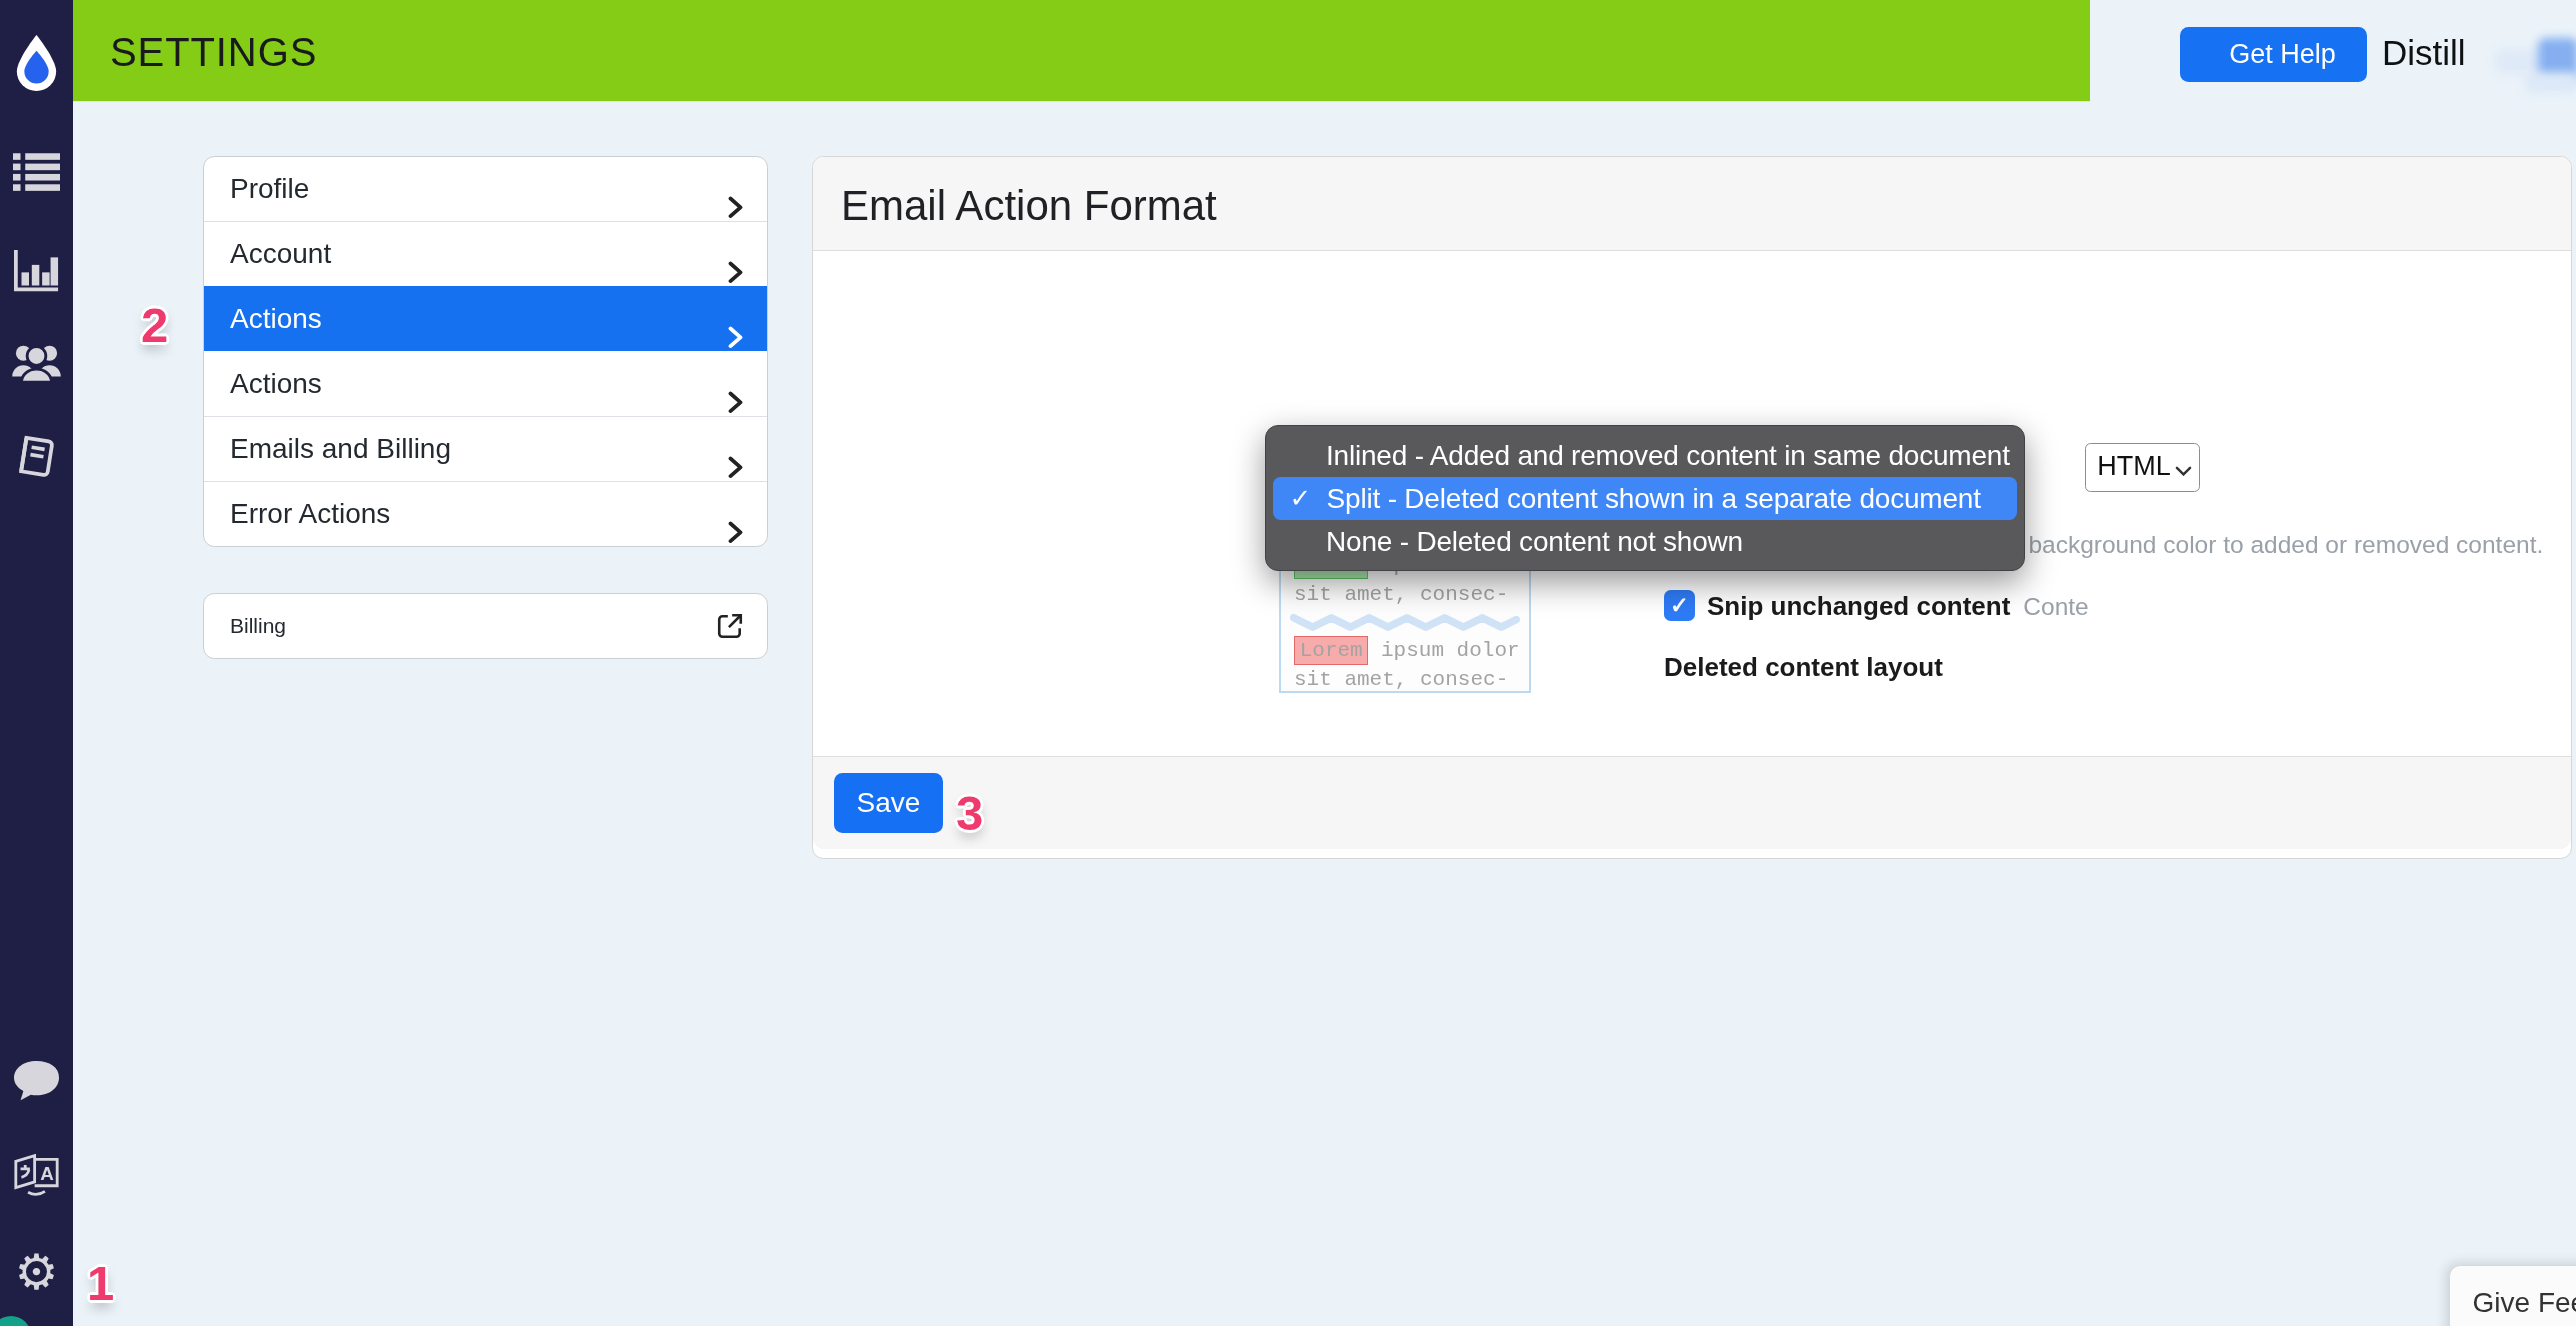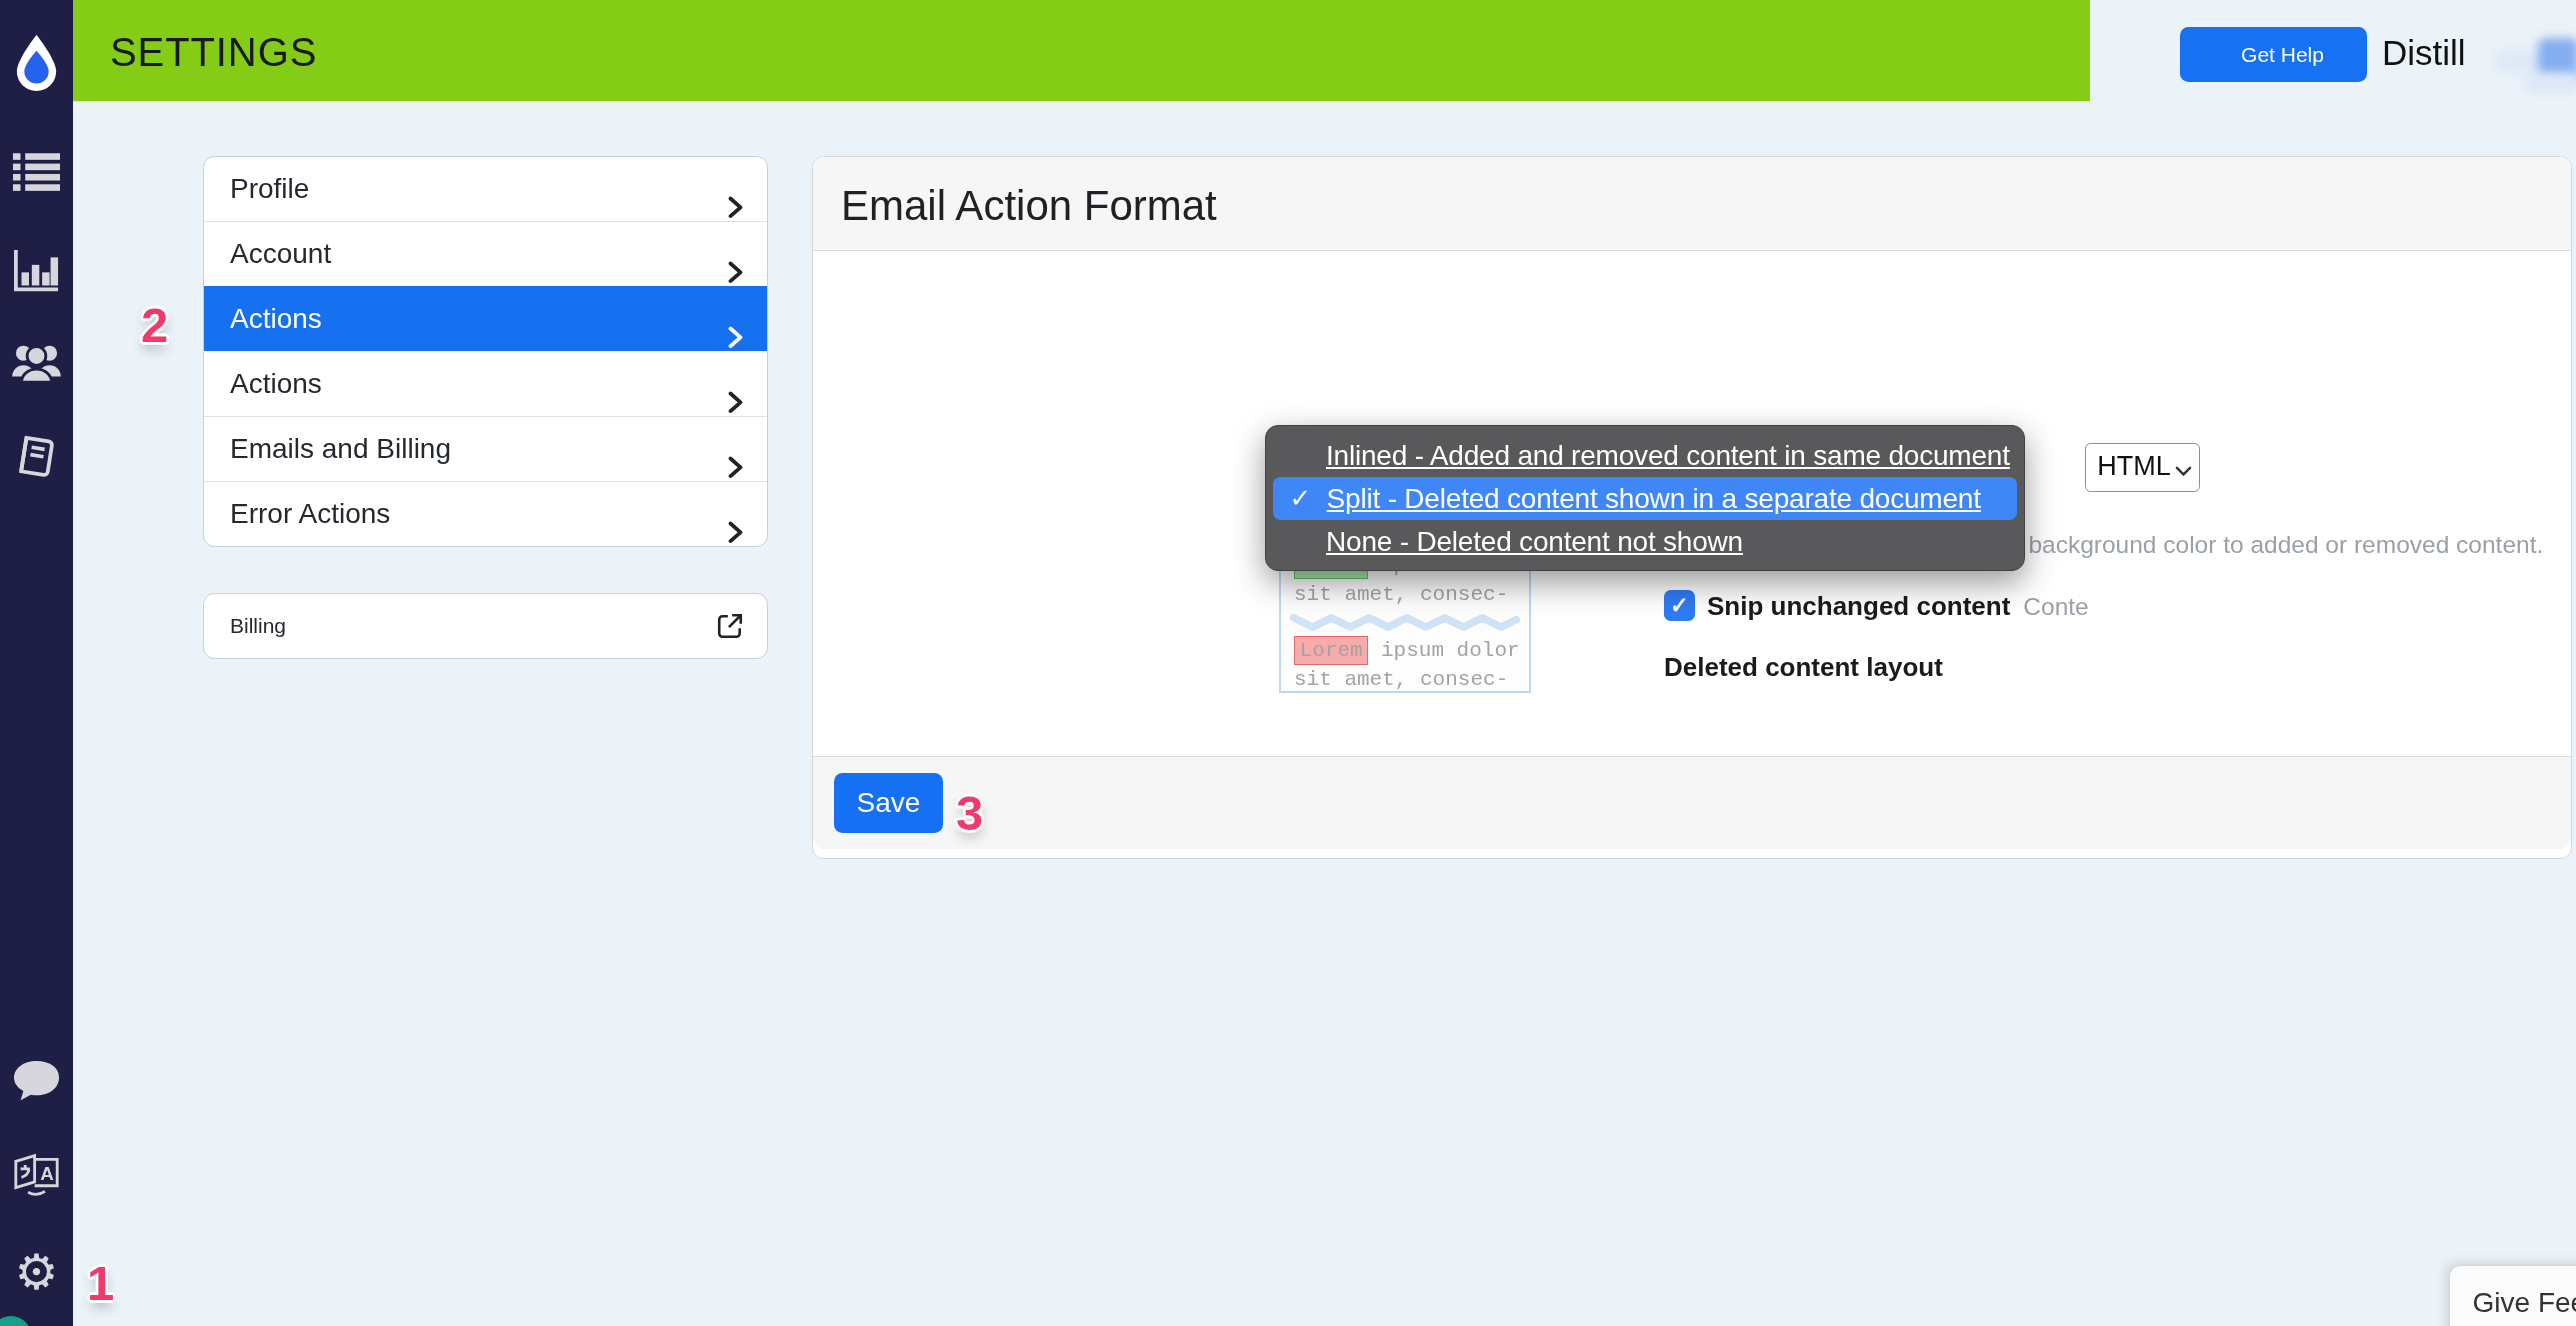--- a/index.html
+++ b/index.html
@@ -13,21 +13,21 @@
   .si-list{top:153px;} .si-chart{top:248px;} .si-people{top:341px;} .si-book{top:435px;}
   .si-chat{top:1059px;} .si-translate{top:1150px;} .si-gear{top:1248px;}
   .gear-glyph{font-family:"DejaVu Sans",sans-serif;font-size:49px;line-height:49px;color:#d6d6dc;}
 
   
   .topbar{position:absolute;left:73px;top:0;width:2017px;height:101px;background:#84cc16;
           border-bottom:1.9px solid #dfe5ea;z-index:5;}
   .page-title{position:absolute;left:37px;top:0;height:101px;line-height:104px;font-size:40px;
               letter-spacing:0.9px;font-weight:500;color:#191a1c;margin:0;}
   .gethelp{position:absolute;left:2107px;top:27px;width:187px;height:55px;background:#1671f3;border:none;
-           border-radius:8.5px;color:#fff;font-size:21px;font-family:inherit;cursor:pointer;padding-left:24px;}
+           border-radius:8.5px;color:#fff;font-size:27px;font-family:inherit;cursor:pointer;padding-left:24px;}
   .brand{position:absolute;left:2309px;top:0;height:101px;line-height:105px;font-size:35px;color:#0f1113;}
   .blob{position:absolute;filter:blur(4.7px);border-radius:7.5px;}
   .blob1{left:2422px;top:49px;width:49px;height:24.5px;background:#dfe9f7;}
   .blob2{left:2465px;top:38px;width:40px;height:43px;background:#85aff0;}
   .blob3{left:2452px;top:72px;width:53px;height:21px;background:#dce8f8;}
 
   
   .nav-card{position:absolute;left:203px;top:156px;width:563px;background:#fff;border:1.9px solid #c9cfd4;
             border-radius:11.3px;z-index:4;overflow:hidden;}
   .nav-row{position:relative;height:64px;line-height:64px;padding-left:26px;font-size:28px;color:#24292f;
@@ -76,21 +76,21 @@
   .pv-line{font-family:"Liberation Mono",monospace;font-size:21px;line-height:29px;color:#a3a3a3;white-space:pre;}
   .hl{padding:1.9px 4.7px;border:1.9px solid;}
   .hl.added{background:#abe7ab;border-color:#5bc763;}
   .hl.removed{background:#f8abab;border-color:#e36a6a;}
   .squiggle{display:block;margin:3.8px 0 2.8px -3.8px;}
 
   
   .dropdown{position:absolute;left:1265px;top:425px;width:758px;background:#59595c;border:1.9px solid #424245;
             border-radius:13px;padding:7.5px 0;box-shadow:0 11.3px 32px rgba(0,0,0,.4);z-index:20;}
   .opt{position:relative;height:43px;line-height:43px;padding-left:60px;font-size:28px;color:#fff;
-       letter-spacing:-0.2px;cursor:pointer;white-space:nowrap;text-decoration:underline;}
+       letter-spacing:-0.2px;cursor:pointer;white-space:nowrap;}
   .opt.selected{background:#3f87f6;margin:0 6.6px;padding-left:54px;border-radius:7.5px;}
   .opt .check{position:absolute;left:17px;top:0;font-size:26px;}
 
   
   .annot{position:absolute;font-size:49px;font-weight:800;color:#ee3a6c;z-index:40;
          text-shadow:-2.8px 0 0 #fff,2.8px 0 0 #fff,0 -2.8px 0 #fff,0 2.8px 0 #fff,
                      -1.9px -1.9px 0 #fff,1.9px 1.9px 0 #fff,-1.9px 1.9px 0 #fff,1.9px -1.9px 0 #fff,0 6.6px 11.3px rgba(0,0,0,.28);}
   .a1{left:87px;top:1255px;} .a2{left:141px;top:297px;} .a3{left:956px;top:785px;}
 
   

